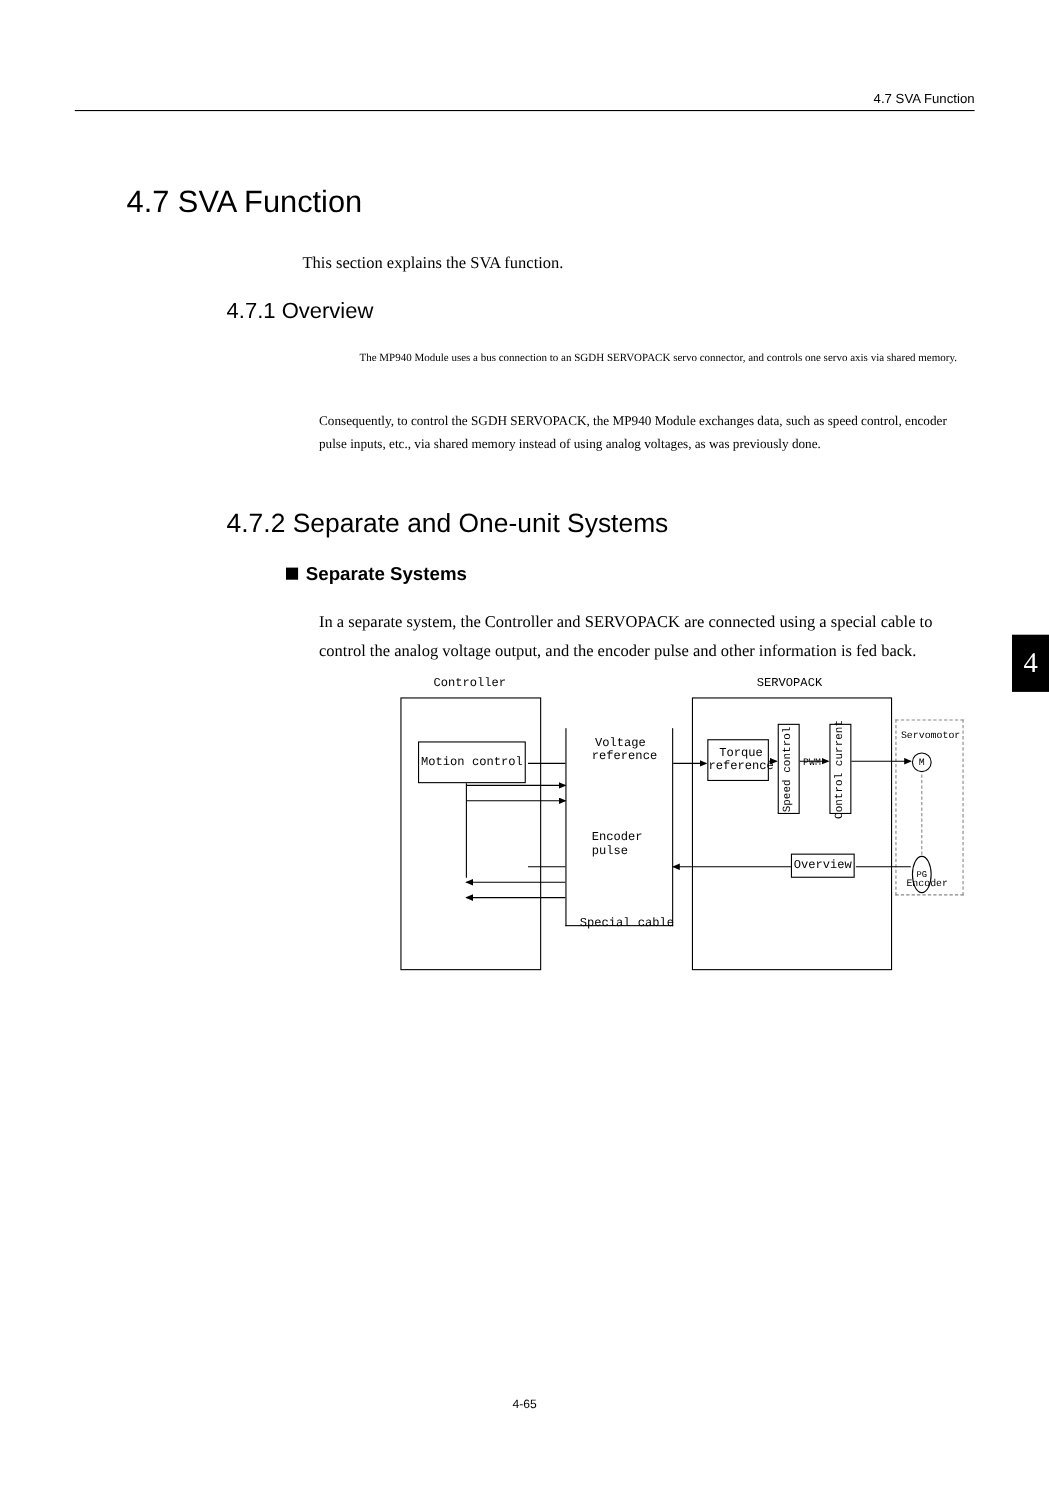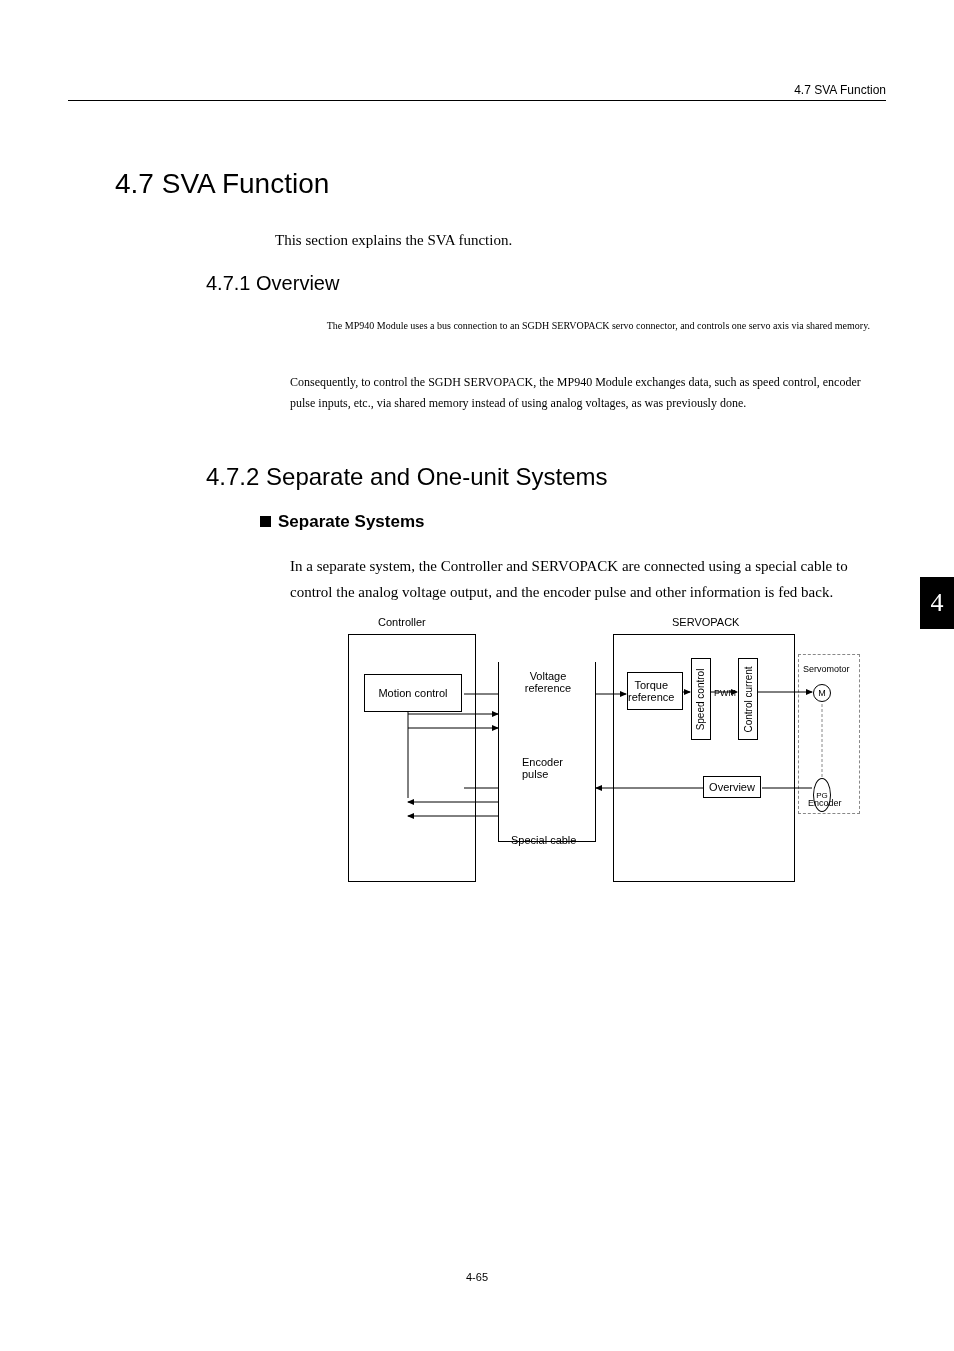--- a/index.html
+++ b/index.html
@@ -107,24 +107,24 @@
     font-family: "Times New Roman", serif;
     font-size: 26px;
     display: flex;
     align-items: center;
     justify-content: center;
   }
   
   .diagram {
     position: absolute;
     top: 612px;
-    left: 336px;
+    left: 352px;
     width: 530px;
     height: 280px;
-    font-family: Liberation Sans, sans-serif;
+    font-family: Liberation Mono, monospace;
     font-size: 11px;
   }
   .dlabel { position: absolute; }
   .controller-box {
     position: absolute;
     top: 22px;
     left: 12px;
     width: 128px;
     height: 248px;
     border: 1px solid #000;

